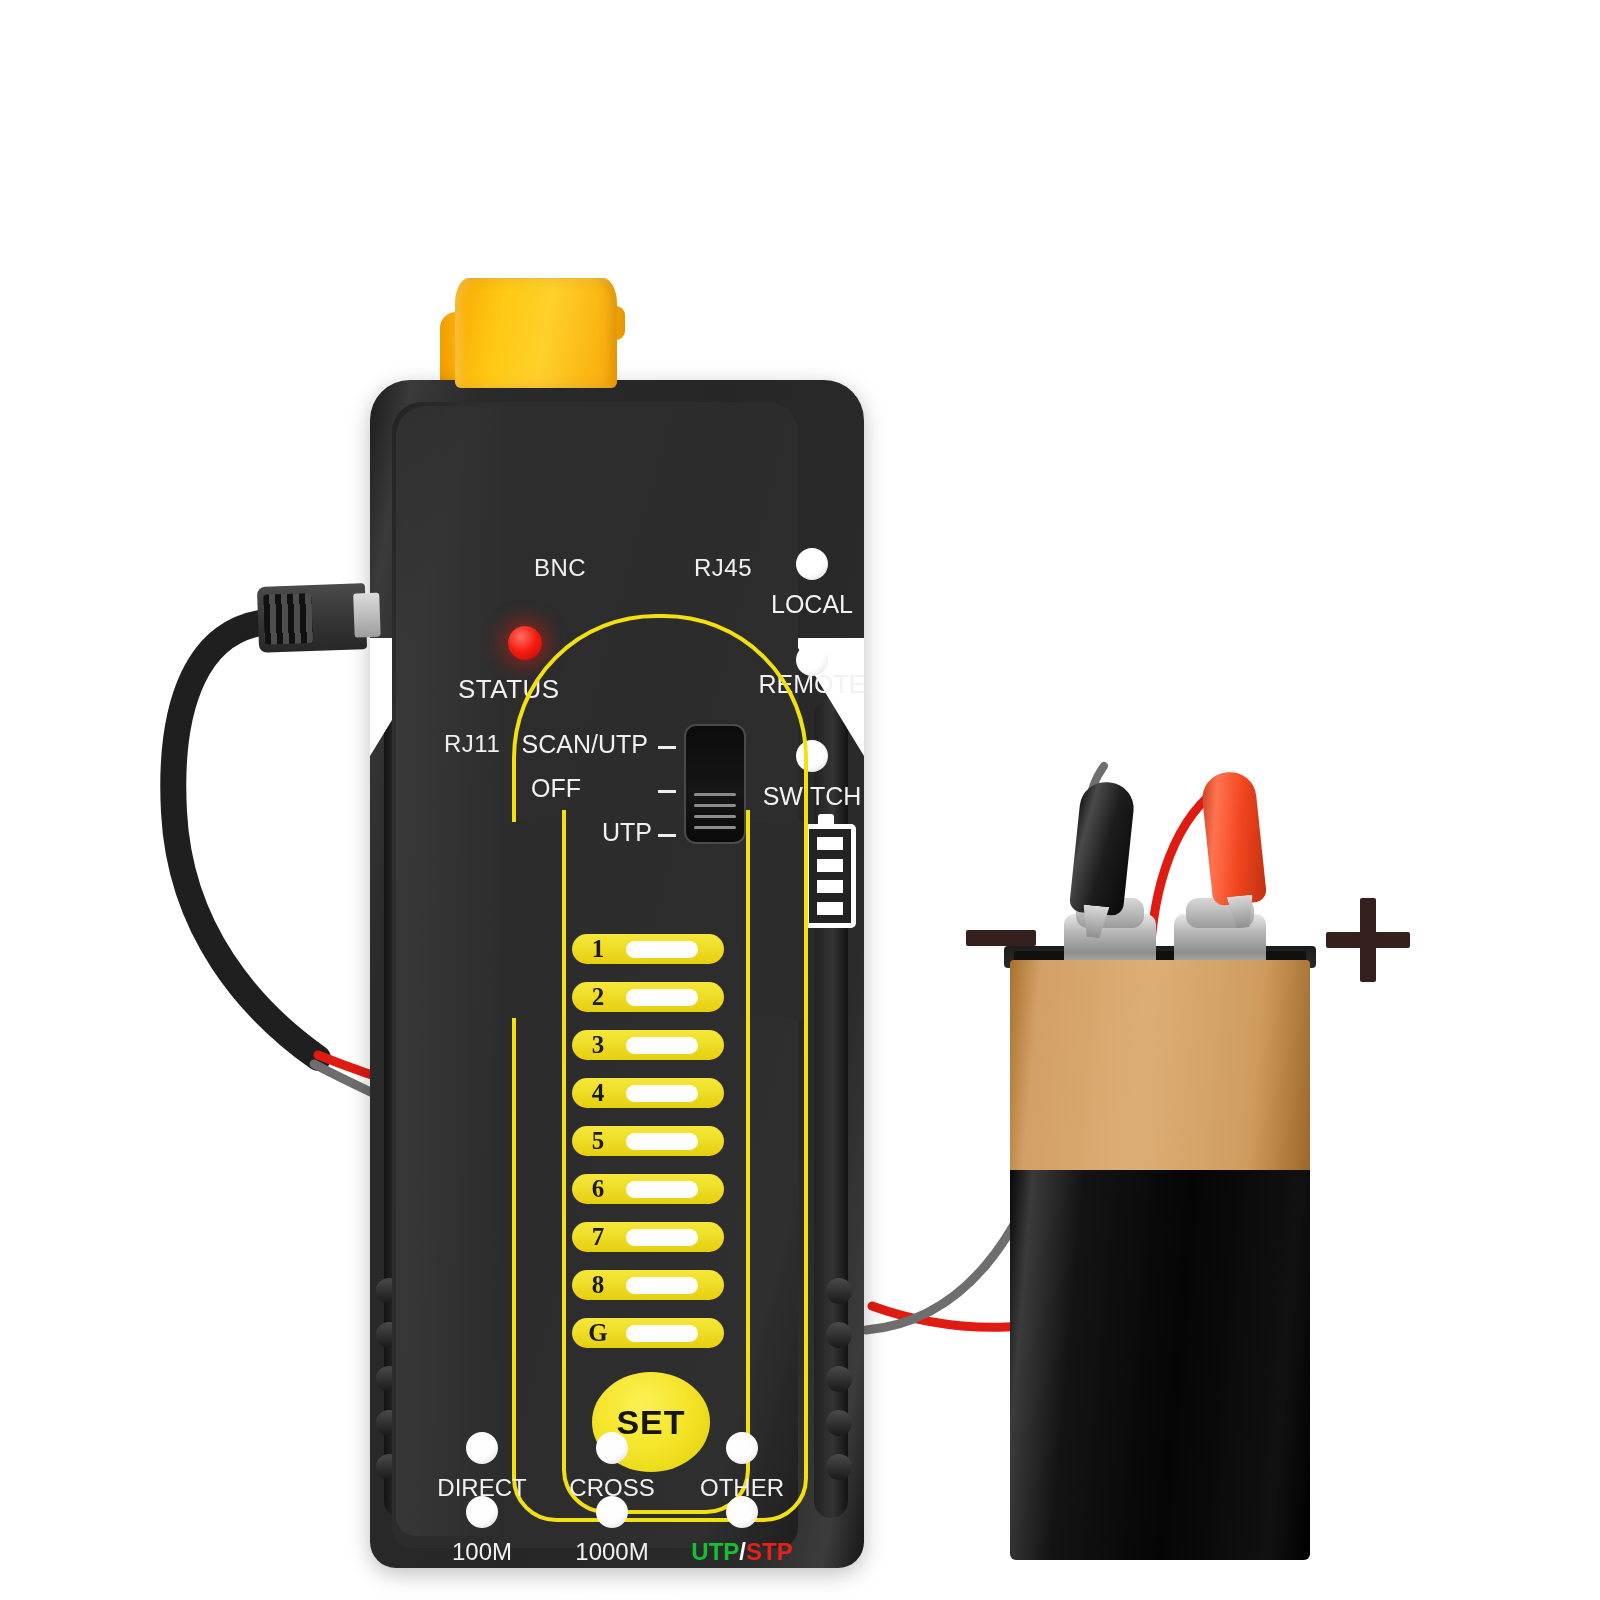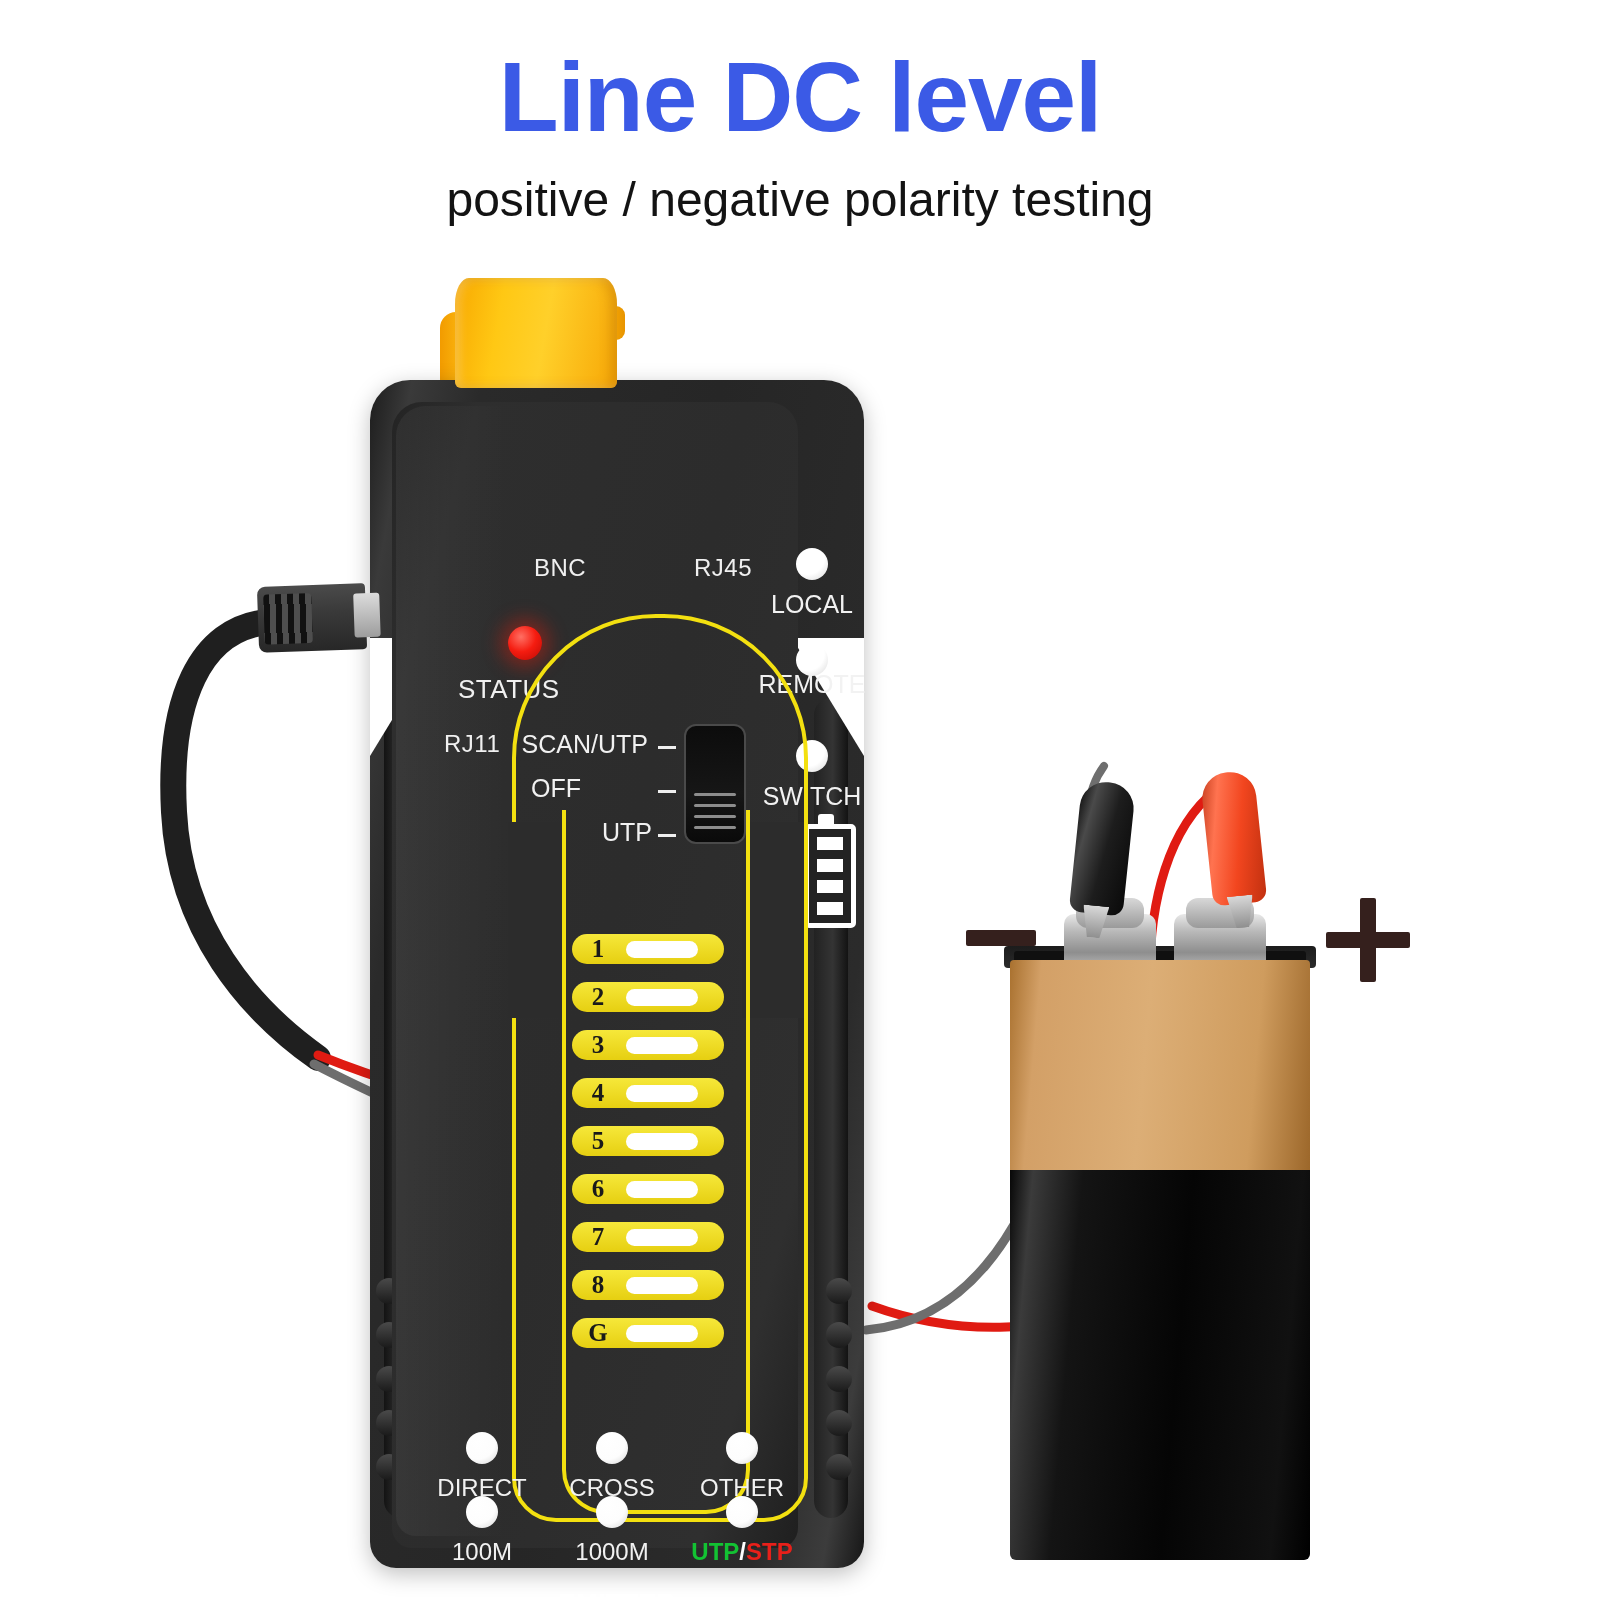--- a/index.html
+++ b/index.html
@@ -275,22 +275,20 @@
   }
   #sym-plus i{position:absolute;background:#35201d;border-radius:2px;}
   #sym-plus i.h{left:0;top:34px;width:84px;height:16px;}
   #sym-plus i.v{left:34px;top:0;width:16px;height:84px;}
 </style>
 </head>
 <body>
 
 <div class="stage">
 
-  <div id="title">Line DC level</div>
-  <div id="subtitle">positive / negative polarity testing</div>
 
   <svg class="wires" viewBox="0 0 1600 1600">
 
     <path d="M268 622 C 200 628, 168 700, 174 812 C 180 930, 250 1010, 318 1058" stroke="#1f1f1f" stroke-width="26" fill="none" stroke-linecap="round"></path>
 
     <path d="M318 1055 C 360 1072, 392 1082, 418 1090" stroke="#e01b12" stroke-width="9" fill="none" stroke-linecap="round"></path>
 
     <path d="M314 1064 C 356 1086, 388 1100, 414 1112" stroke="#6e6e6e" stroke-width="9" fill="none" stroke-linecap="round"></path>
 
     <path d="M872 1306 C 960 1338, 1060 1332, 1120 1300" stroke="#e01b12" stroke-width="9" fill="none" stroke-linecap="round"></path>
@@ -402,20 +400,21 @@
       </div>
       <div class="pill" style="top:868px">
         <span class="n">8</span>
         <span class="w"></span>
       </div>
       <div class="pill" style="top:916px">
         <span class="n">G</span>
         <span class="w"></span>
       </div>
 
+      <div class="set-btn" style="top:970px">SET</div>
 
       <div class="led-b" style="left:74px;top:1030px"></div>
       <div class="led-b" style="left:204px;top:1030px"></div>
       <div class="led-b" style="left:334px;top:1030px"></div>
       <div class="lbl-b" style="left:20px;top:1072px;width:140px">DIRECT</div>
       <div class="lbl-b" style="left:150px;top:1072px;width:140px">CROSS</div>
       <div class="lbl-b" style="left:280px;top:1072px;width:140px">OTHER</div>
 
       <div class="led-b" style="left:74px;top:1094px"></div>
       <div class="led-b" style="left:204px;top:1094px"></div>

